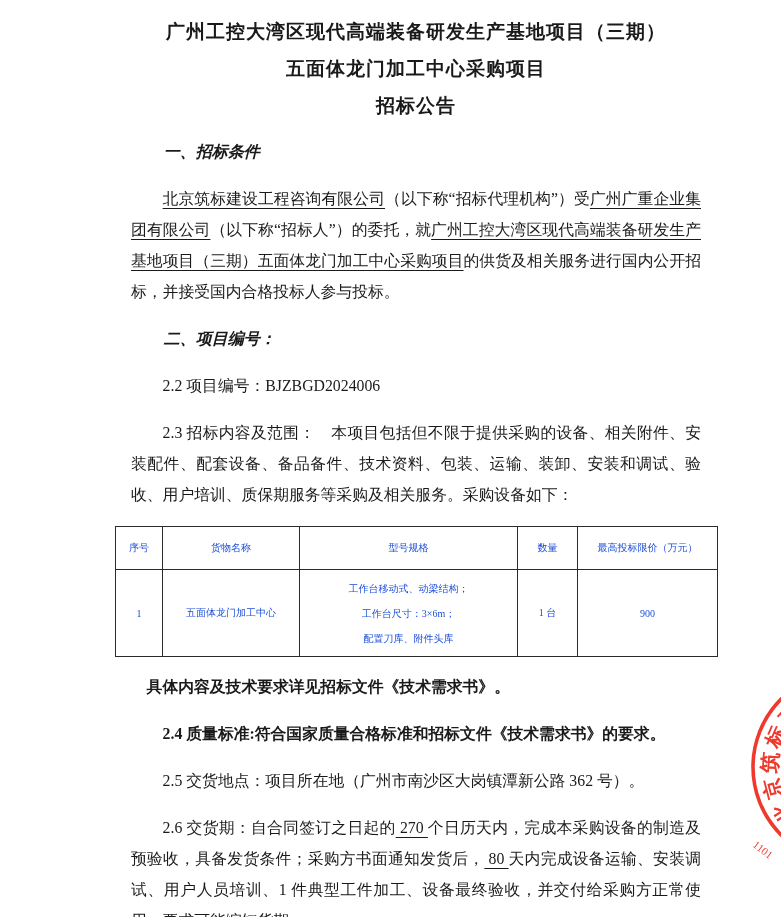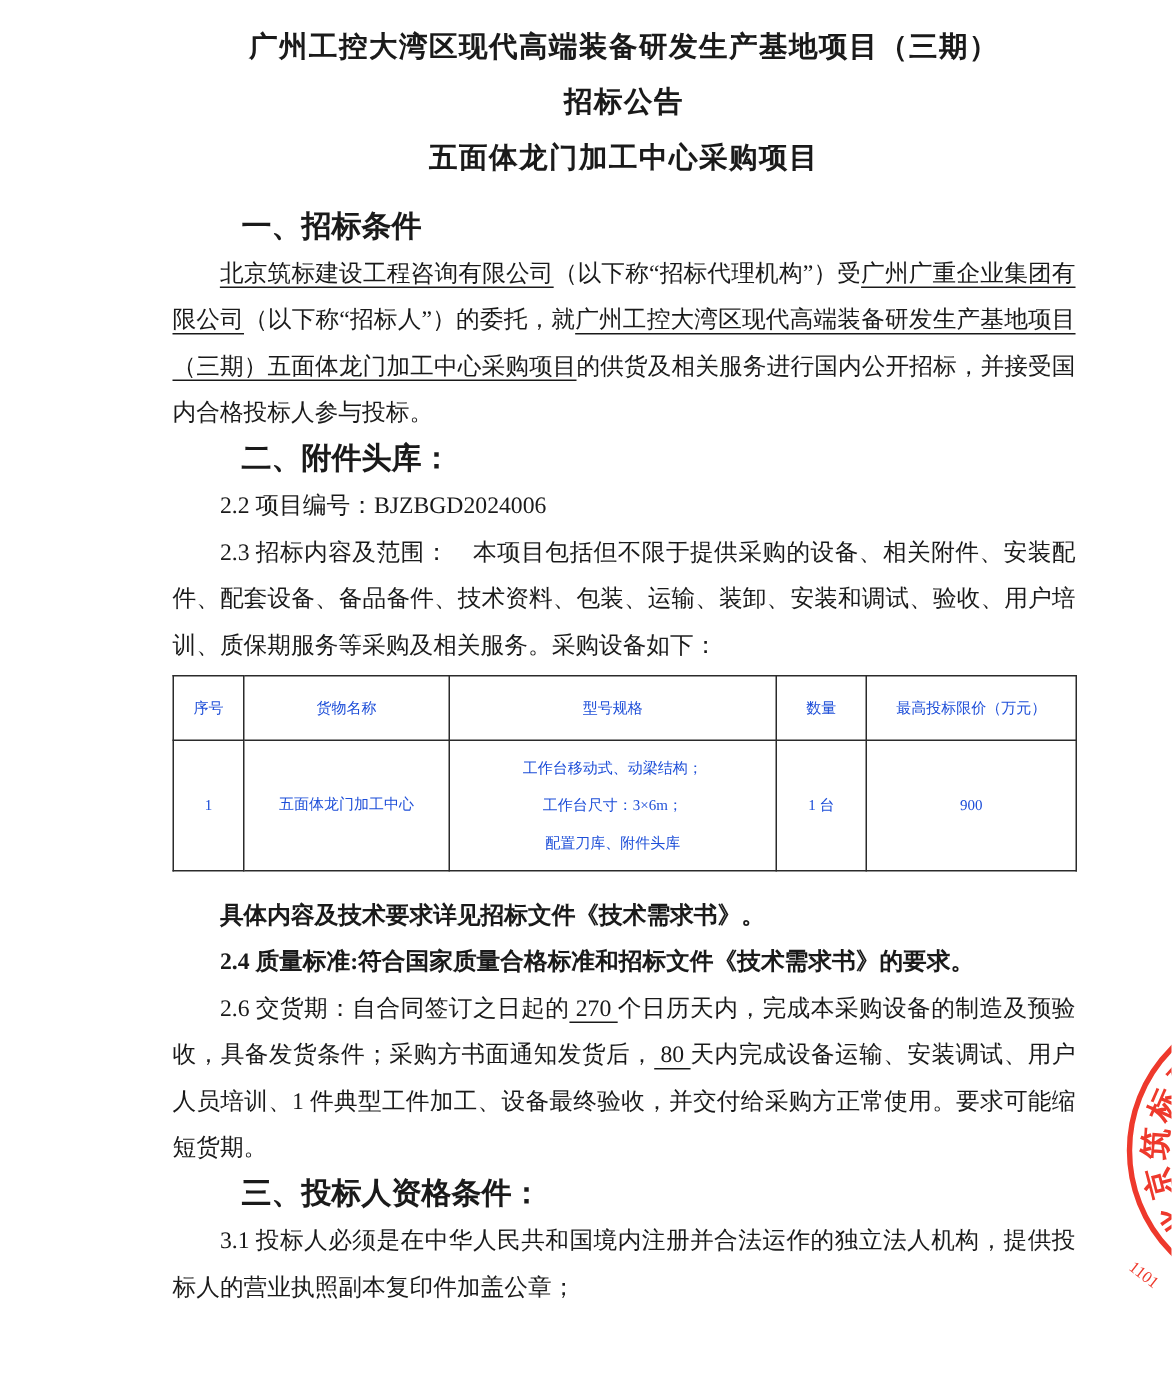--- a/index.html
+++ b/index.html
@@ -13,26 +13,27 @@
     position:absolute;top:0;left:5px;width:781px;height:917px;overflow:hidden;
   }
   .content{
     position:absolute;top:0;left:110px;width:602px;
   }
   .title-block{
     padding-top:13px;text-align:center;
     font-weight:bold;font-size:19px;line-height:37px;letter-spacing:1px;
   }
   .sec-heading{
-    font-weight:bold;font-size:20px;line-height:31px;margin:0;
+    font-weight:bold;font-size:16px;line-height:31px;margin:12px;
     text-indent:2.3em;
+    font-style:italic;
   }
   .sec-heading.first{margin-top:12px;}
   p.body-p{
-    margin:0;font-size:15.8px;line-height:31px;text-indent:2em;
+    margin:16px;font-size:15.8px;line-height:31px;text-indent:2em;
     text-align:justify;
   }
   .u{text-decoration:underline;text-underline-offset:4px;}
   .bold-note{
     margin:14px 0 0 0;font-weight:bold;font-size:15.8px;line-height:31px;text-indent:2em;
   }
   .mt12{margin-top:12px;font-weight:bold;}
   table.goods{
     border-collapse:collapse;width:602px;margin-top:4px;
     font-size:10px;color:#1d4ed8;table-layout:fixed;
@@ -59,29 +60,29 @@
   .stamp svg{position:absolute;top:0;left:0;}
 </style>
 </head>
 <body>
 
 <div class="page">
   <div class="content">
 
     <div class="title-block">
       <div>广州工控大湾区现代高端装备研发生产基地项目（三期）</div>
+      <div>五面体龙门加工中心采购项目</div>
       <div>招标公告</div>
-      <div>五面体龙门加工中心采购项目</div>
     </div>
 
     <p class="sec-heading first">一、招标条件</p>
 
     <p class="body-p"><span class="u">北京筑标建设工程咨询有限公司</span><span>（以下称“招标代理机构”）受</span><span class="u">广州广重企业集团有限公司</span><span>（以下称“招标人”）的委托，就</span><span class="u">广州工控大湾区现代高端装备研发生产基地项目（三期）五面体龙门加工中心采购项目</span><span>的供货及相关服务进行国内公开招标，并接受国内合格投标人参与投标。</span></p>
 
-    <p class="sec-heading">二、附件头库：</p>
+    <p class="sec-heading">二、项目编号：</p>
 
 
     <p class="body-p">2.2 项目编号：BJZBGD2024006</p>
 
     <p class="body-p">2.3 招标内容及范围：　本项目包括但不限于提供采购的设备、相关附件、安装配件、配套设备、备品备件、技术资料、包装、运输、装卸、安装和调试、验收、用户培训、质保期服务等采购及相关服务。采购设备如下：</p>
 
     <table class="goods">
       <colgroup>
         <col class="c-no">
           <col class="c-name">
@@ -110,20 +111,21 @@
           <td>1 台</td>
           <td>900</td>
         </tr>
       </tbody>
     </table>
 
     <p class="bold-note">具体内容及技术要求详见招标文件《技术需求书》。</p>
 
     <p class="body-p mt12">2.4 质量标准:符合国家质量合格标准和招标文件《技术需求书》的要求。</p>
 
+    <p class="body-p">2.5 交货地点：项目所在地（广州市南沙区大岗镇潭新公路 362 号）。</p>
 
     <p class="body-p"><span>2.6 交货期：自合同签订之日起的</span><span class="u"> 270 </span><span>个日历天内，完成本采购设备的制造及预验收，具备发货条件；采购方书面通知发货后，</span><span class="u"> 80 </span><span>天内完成设备运输、安装调试、用户人员培训、1 件典型工件加工、设备最终验收，并交付给采购方正常使用。要求可能缩短货期。</span></p>
 
     <p class="sec-heading">三、投标人资格条件：</p>
 
     <p class="body-p">3.1 投标人必须是在中华人民共和国境内注册并合法运作的独立法人机构，提供投标人的营业执照副本复印件加盖公章；</p>
 
   </div>
 
   <div class="stamp">

